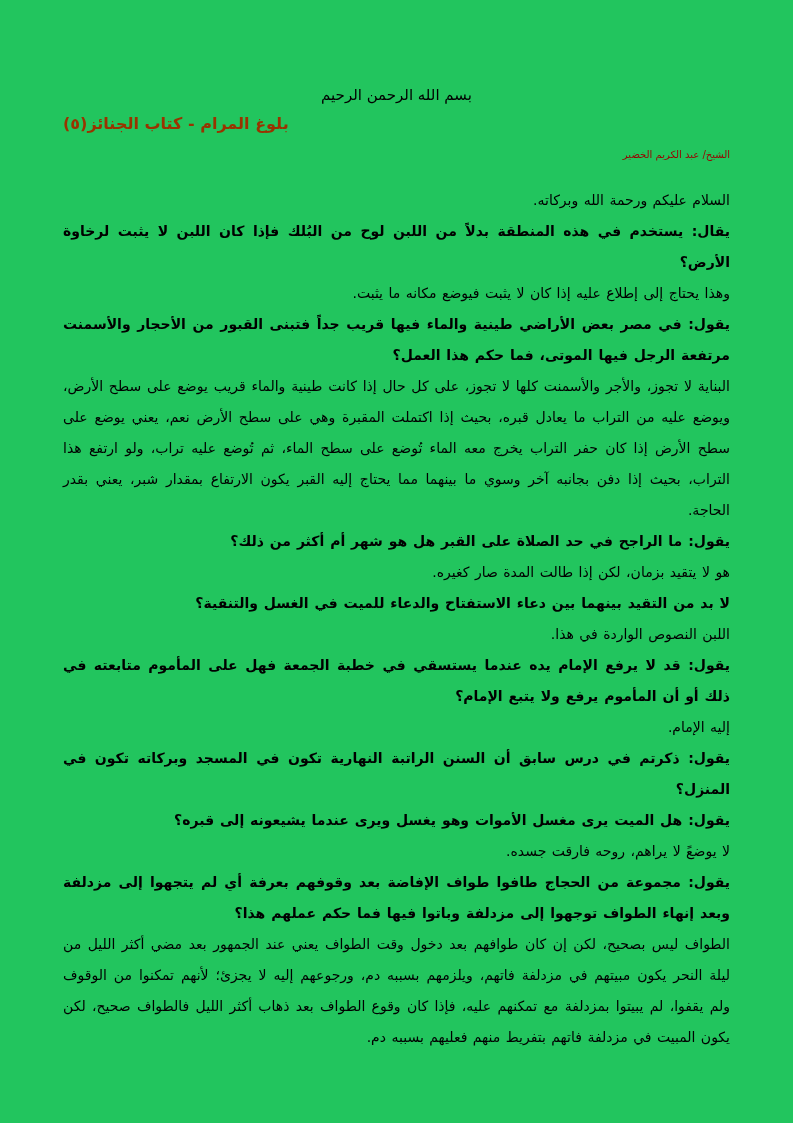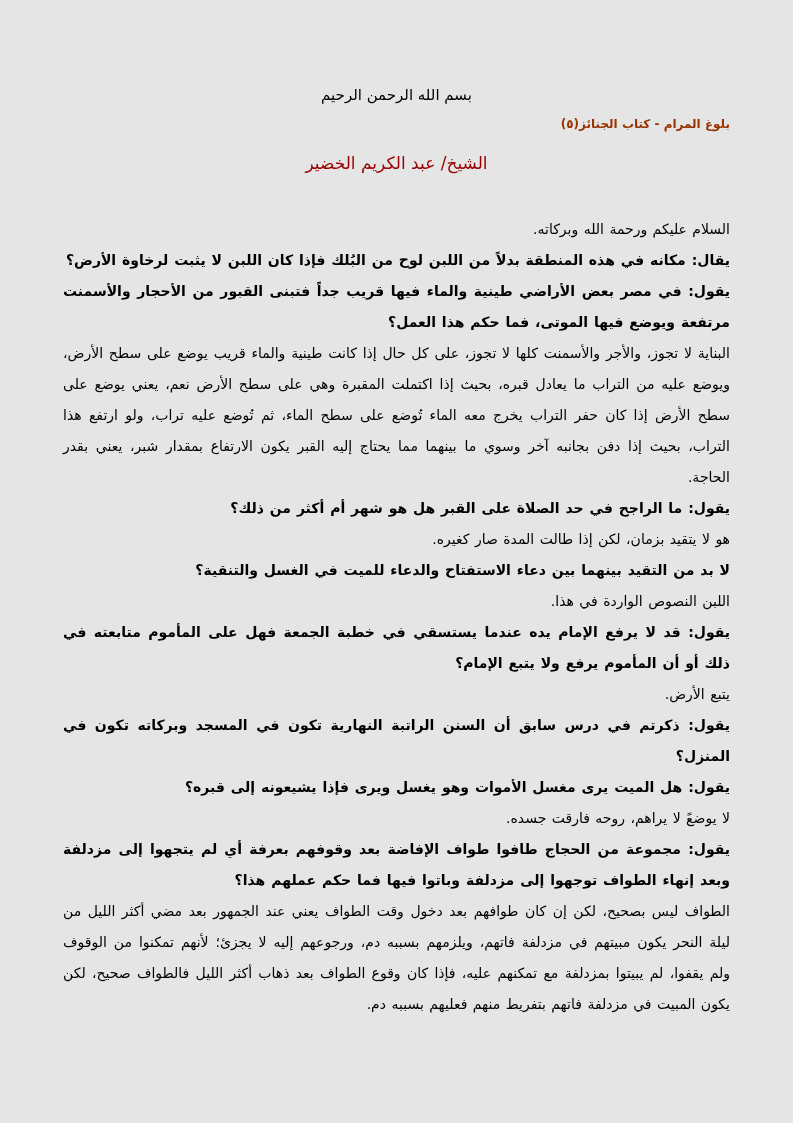--- a/index.html
+++ b/index.html
@@ -4,55 +4,55 @@
 <style>
   html, body {
     margin: 0;
     padding: 0;
     background: #ffffff;
   }
   .page {
     position: relative;
     width: 793px;
     height: 1123px;
-    background: #e5e5e5;
+    background: #22c55e;
     overflow: hidden;
     box-sizing: border-box;
     padding: 84px 63px 0 63px;
     direction: rtl;
     font-family: "DejaVu Sans", sans-serif;
     color: #000000;
   }
   .header {
     width: 100%;
   }
   .basmala {
     text-align: center;
     font-size: 15px;
     line-height: 22px;
     color: #000000;
     margin: 0 0 6px 0;
   }
   .doc-title {
-    text-align: right;
-    font-size: 12px;
+    text-align: left;
+    font-size: 16px;
     font-weight: bold;
     line-height: 24px;
     color: #993300;
     margin: 0 0 8px 0;
   }
   .author {
-    text-align: center;
-    font-size: 17px;
+    text-align: right;
+    font-size: 10px;
     line-height: 22px;
     color: #990000;
-    margin: 16px;
+    margin: 0;
   }
   .body-text {
-    margin-top: 40px;
+    margin-top: 19px;
   }
   .body-text p {
     margin: 0;
     font-size: 14px;
     line-height: 31px;
     text-align: justify;
     text-align-last: right;
     word-spacing: 1px;
   }
   .body-text p.q {
@@ -65,29 +65,30 @@
 <div class="page">
 
   <div class="header">
     <p class="basmala">بسم الله الرحمن الرحيم</p>
     <p class="doc-title">بلوغ المرام  - كتاب الجنائز(٥)</p>
     <p class="author">الشيخ/ عبد الكريم الخضير</p>
   </div>
 
   <div class="body-text">
     <p class="a">السلام عليكم ورحمة الله وبركاته.</p>
-    <p class="q">يقال: مكانه في هذه المنطقة بدلاً من اللبن لوح من البُلك فإذا كان اللبن لا يثبت لرخاوة الأرض؟</p>
-    <p class="q">يقول: في مصر بعض الأراضي طينية والماء فيها قريب جداً فتبنى القبور من الأحجار والأسمنت مرتفعة ويوضع فيها الموتى، فما حكم هذا العمل؟</p>
+    <p class="q">يقال: يستخدم في هذه المنطقة بدلاً من اللبن لوح من البُلك فإذا كان اللبن لا يثبت لرخاوة الأرض؟</p>
+    <p class="a">وهذا يحتاج إلى إطلاع عليه إذا كان لا يثبت فيوضع مكانه ما يثبت.</p>
+    <p class="q">يقول: في مصر بعض الأراضي طينية والماء فيها قريب جداً فتبنى القبور من الأحجار والأسمنت مرتفعة الرجل فيها الموتى، فما حكم هذا العمل؟</p>
     <p class="a">البناية لا تجوز، والأجر والأسمنت كلها لا تجوز، على كل حال إذا كانت طينية والماء قريب يوضع على سطح الأرض، ويوضع عليه من التراب ما يعادل قبره، بحيث إذا اكتملت المقبرة وهي على سطح الأرض نعم، يعني يوضع على سطح الأرض إذا كان حفر التراب يخرج معه الماء تُوضع على سطح الماء، ثم تُوضع عليه تراب، ولو ارتفع هذا التراب، بحيث إذا دفن بجانبه آخر وسوي ما بينهما مما يحتاج إليه القبر يكون الارتفاع بمقدار شبر، يعني بقدر الحاجة.</p>
     <p class="q">يقول: ما الراجح في حد الصلاة على القبر هل هو شهر أم أكثر من ذلك؟</p>
     <p class="a">هو لا يتقيد بزمان، لكن إذا طالت المدة صار كغيره.</p>
     <p class="q">لا بد من التقيد بينهما بين دعاء الاستفتاح والدعاء للميت في الغسل والتنقية؟</p>
     <p class="a">اللبن النصوص الواردة في هذا.</p>
     <p class="q">يقول: قد لا يرفع الإمام يده عندما يستسقي في خطبة الجمعة فهل على المأموم متابعته في ذلك أو أن المأموم يرفع ولا يتبع الإمام؟</p>
-    <p class="a">يتبع الأرض.</p>
+    <p class="a">إليه الإمام.</p>
     <p class="q">يقول: ذكرتم في درس سابق أن السنن الراتبة النهارية تكون في المسجد وبركاته تكون في المنزل؟</p>
-    <p class="q">يقول: هل الميت يرى مغسل الأموات وهو يغسل ويرى فإذا يشيعونه إلى قبره؟</p>
+    <p class="q">يقول: هل الميت يرى مغسل الأموات وهو يغسل ويرى عندما يشيعونه إلى قبره؟</p>
     <p class="a">لا يوضعً لا يراهم، روحه فارقت جسده.</p>
     <p class="q">يقول: مجموعة من الحجاج طافوا طواف الإفاضة بعد وقوفهم بعرفة أي لم يتجهوا إلى مزدلفة وبعد إنهاء الطواف توجهوا إلى مزدلفة وباتوا فيها فما حكم عملهم هذا؟</p>
     <p class="a">الطواف ليس بصحيح، لكن إن كان طوافهم بعد دخول وقت الطواف يعني عند الجمهور بعد مضي أكثر الليل من ليلة النحر يكون مبيتهم في مزدلفة فاتهم، ويلزمهم بسببه دم، ورجوعهم إليه لا يجزئ؛ لأنهم تمكنوا من الوقوف ولم يقفوا، لم يبيتوا بمزدلفة مع تمكنهم عليه، فإذا كان وقوع الطواف بعد ذهاب أكثر الليل فالطواف صحيح، لكن يكون المبيت في مزدلفة فاتهم بتفريط منهم فعليهم بسببه دم.</p>
   </div>
 
 </div>
 
 </body></html>

